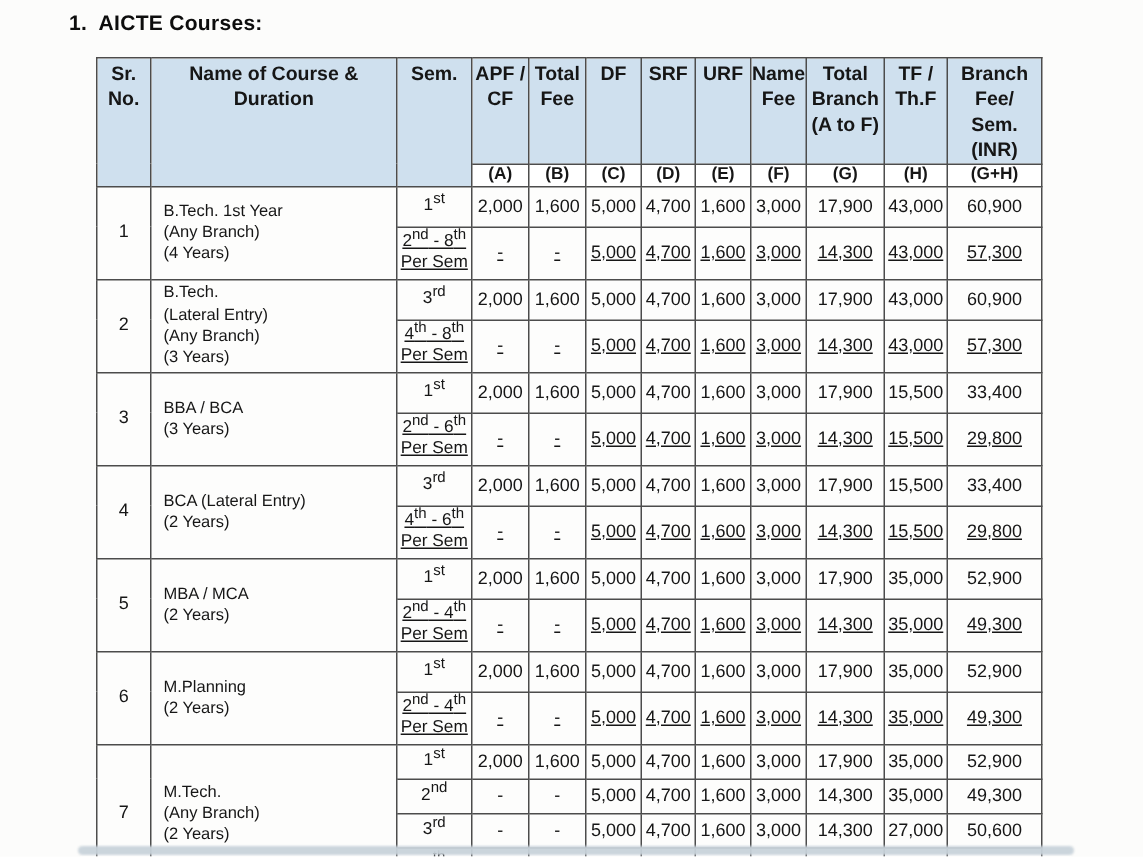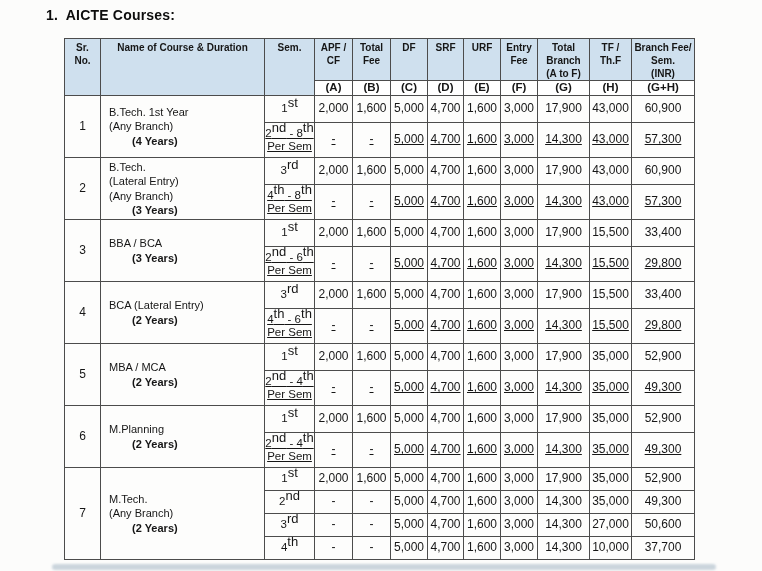--- a/index.html
+++ b/index.html
@@ -7,31 +7,31 @@
   body { font-family:"Liberation Sans","DejaVu Sans",sans-serif; background:#ffffff; }
   .page { position:relative; width:762px; height:571px; background:#fcfcfb; overflow:hidden; }
   .title { position:absolute; left:46px; top:7px; font-size:14px; font-weight:bold;
            color:#0d0d0d; white-space:pre; letter-spacing:0.2px; }
   table.fee { position:absolute; left:64px; top:38px; width:630px;
               border-collapse:collapse; table-layout:fixed; }
   col.c0{width:36px} col.c1{width:164px} col.c2{width:50px} col.c3{width:38px}
   col.c4{width:38px} col.c5{width:37px} col.c6{width:36px} col.c7{width:37px}
   col.c8{width:37px} col.c9{width:52px} col.c10{width:42px} col.c11{width:63px}
   th, td { border:1px solid #4c4c4c; color:#161616; overflow:hidden; }
-  thead th { background:#cfe0ee; font-size:10px; font-weight:bold; vertical-align:top;
+  thead th { background:#cfe0ee; font-size:13px; font-weight:bold; vertical-align:top;
              padding-top:2px; line-height:1.3; white-space:pre-line; text-align:center; }
   tr.h1 th { height:40px; }
   thead th.sub { background:#ffffff; height:15px; padding:0; vertical-align:middle;
                  font-size:11.5px; line-height:1; }
   tbody td { font-size:12px; text-align:center; vertical-align:middle; line-height:1.15;
              background:#fdfdfc; }
   td.course { text-align:left; padding-left:8px; font-size:11px; line-height:1.3; }
-  td.course .b { font-weight:bold;margin-left:23px; }
+  td.course .b { font-weight:normal; }
   td.sem { font-size:11.5px; }
-  sup { font-size:13px; line-height:0; vertical-align:super; }
+  sup { font-size:10px; line-height:0; vertical-align:super; }
   tr.short td { height:27px; }
   tr.tall td { height:35px;text-decoration:underline; }
   tr.g7 td { height:23px; }
   .edge-shadow { position:absolute; left:52px; right:46px; bottom:1px; height:6px;
                  background:#c9d3db; border-radius:3px; filter:blur(0.8px); opacity:0.95; }
 </style>
 </head>
 <body>
 
 <div class="page">
@@ -58,21 +58,21 @@
 No.</th>
           <th rowspan="2">Name of Course &amp; Duration</th>
           <th rowspan="2">Sem.</th>
           <th>APF /
 CF</th>
           <th>Total
 Fee</th>
           <th>DF</th>
           <th>SRF</th>
           <th>URF</th>
-          <th>Entry
+          <th>Name
 Fee</th>
           <th>Total
 Branch
 (A to F)</th>
           <th>TF /
 Th.F</th>
           <th>Branch Fee/
 Sem.
 (INR)</th>
         </tr>

